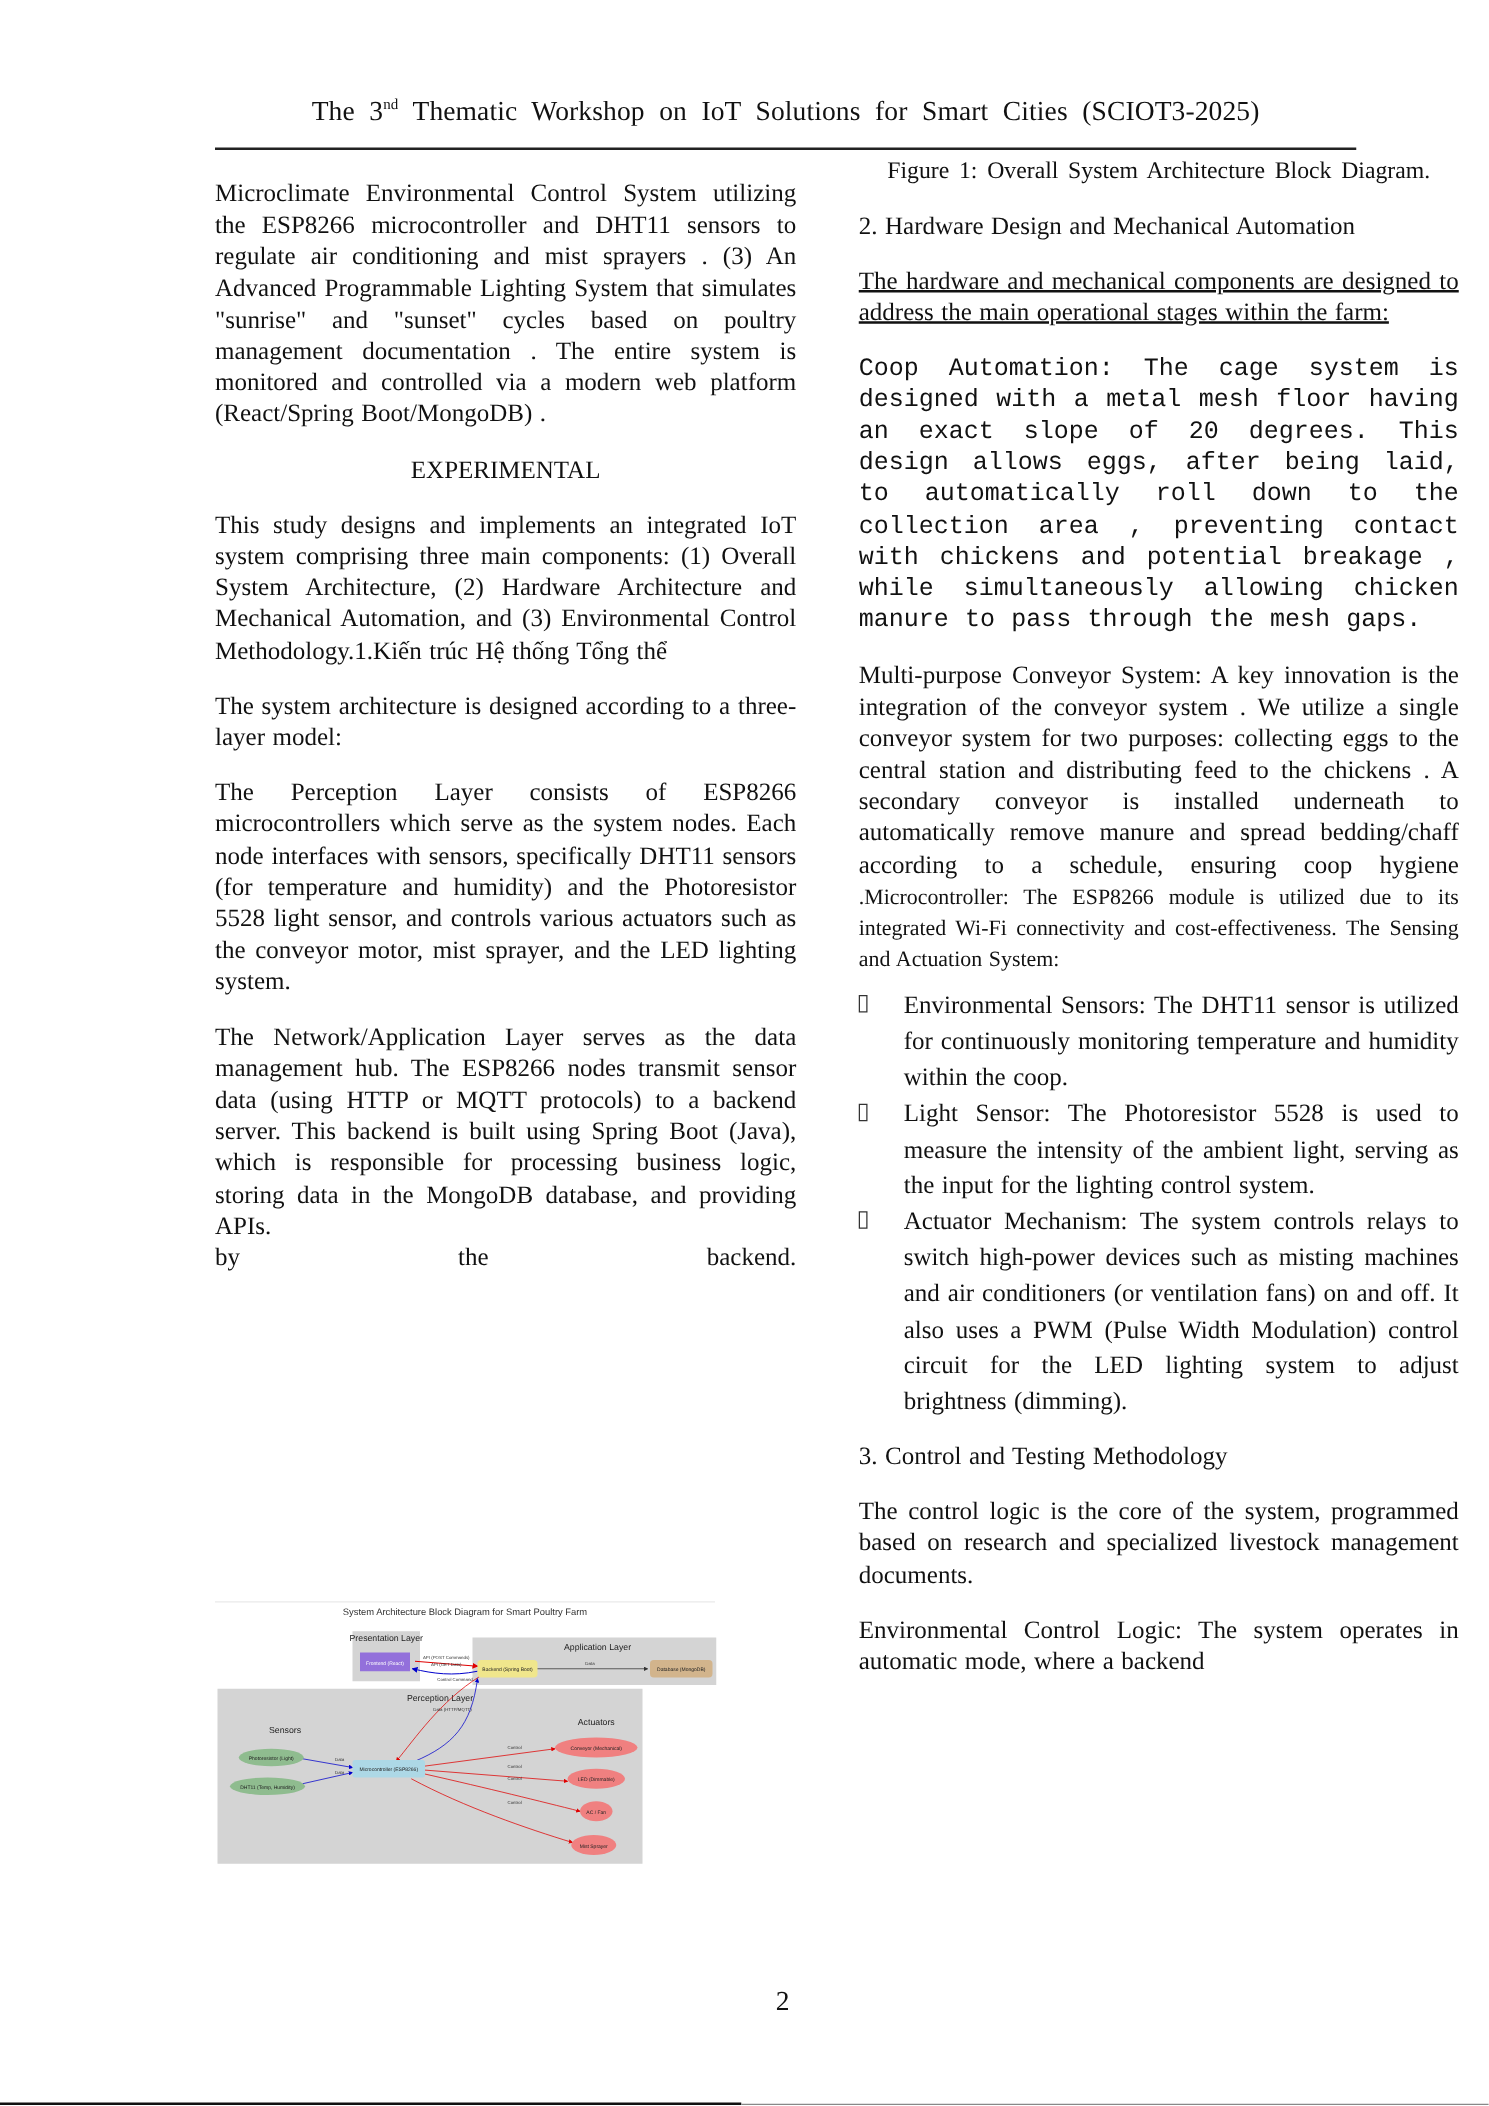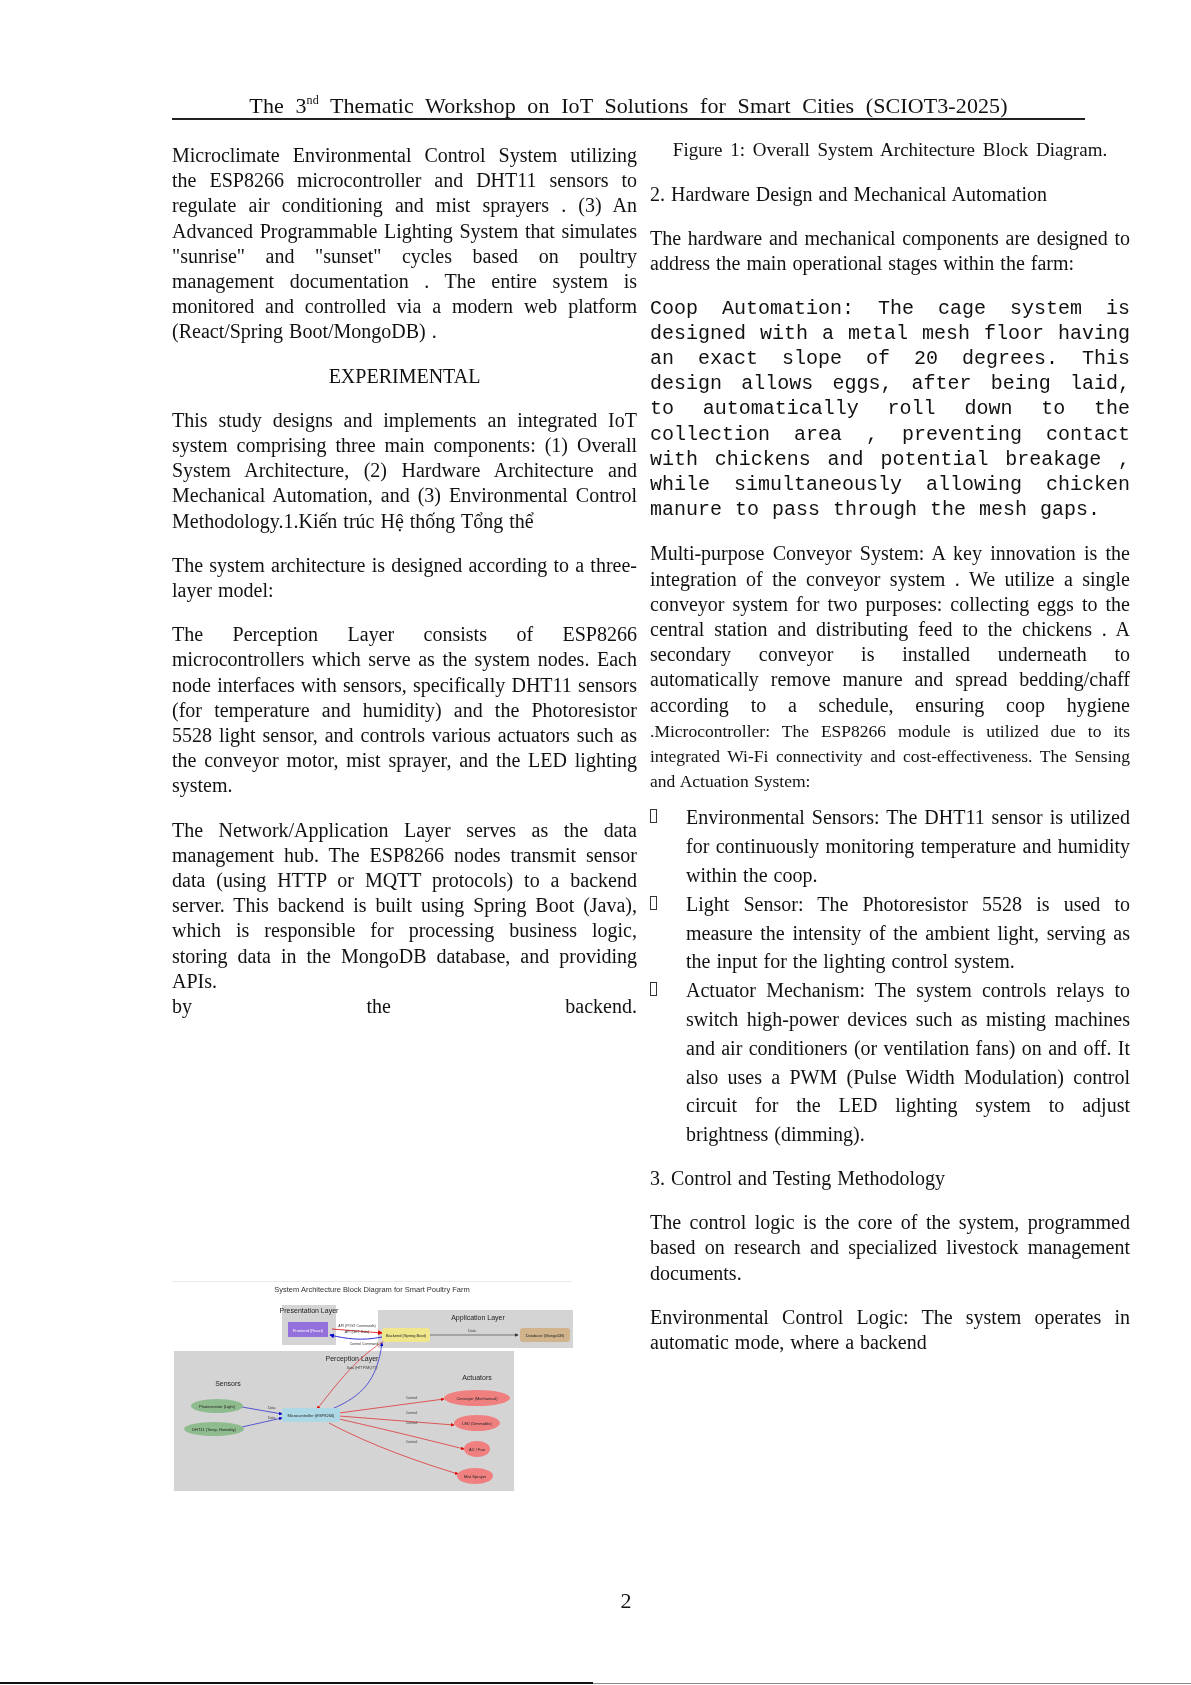--- a/index.html
+++ b/index.html
@@ -1,19 +1,19 @@
 <!DOCTYPE html>
 <html><head>
 <meta charset="utf-8">
 <style>
   html, body { margin:0; padding:0; }
   body { width:1191px; height:1685px; background:#ffffff; position:relative; overflow:hidden;
          font-family:"Liberation Serif", serif; color:#111; }
   .abs { position:absolute; }
-  .header { left:172px; width:913px; top:76px; text-align:center; font-size:22px; word-spacing:6px; letter-spacing:0.1px;margin-top:17px; }
+  .header { left:172px; width:913px; top:76px; text-align:center; font-size:22px; word-spacing:6px; letter-spacing:0.1px; }
   .header sup { font-size:12px; vertical-align:9px; line-height:0; }
   .rule { left:172px; width:913px; top:118px; height:2px; background:#222; }
   .col { font-size:20px; line-height:25.2px; text-align:justify; text-align-last:left; word-spacing:1px; }
   .left { left:172px; width:465px; }
   .right { left:650px; width:480px; }
   p { margin:0; }
   .center { text-align:center; text-align-last:center; }
   .small { font-size:17.5px; line-height:22px; }
   .caption { font-size:19px; line-height:22px; text-align:center; text-align-last:center; word-spacing:3px; }
   .bullets { font-size:20px; line-height:28.8px; }
@@ -104,24 +104,24 @@
   <ellipse cx="305" cy="117" rx="33" ry="8" fill="#f08080"></ellipse>
   <text x="305" y="119" font-size="4" text-anchor="middle" fill="#222" font-family="Liberation Sans, sans-serif">Conveyor (Mechanical)</text>
   <ellipse cx="305" cy="142" rx="23" ry="8" fill="#f08080"></ellipse>
   <text x="305" y="144" font-size="4" text-anchor="middle" fill="#222" font-family="Liberation Sans, sans-serif">LED (Dimmable)</text>
   <ellipse cx="305" cy="168" rx="13" ry="8" fill="#f08080"></ellipse>
   <text x="305" y="170" font-size="4" text-anchor="middle" fill="#222" font-family="Liberation Sans, sans-serif">AC / Fan</text>
   <ellipse cx="303" cy="195" rx="18" ry="8" fill="#f08080"></ellipse>
   <text x="303" y="197" font-size="4" text-anchor="middle" fill="#222" font-family="Liberation Sans, sans-serif">Mist Sprayer</text>
 </svg>
 
-<div class="abs col right" style="top:139px;">
+<div class="abs col right" style="top:126px;margin-left:37px;">
   <p class="caption" style="padding:0 20px;">Figure 1: Overall System Architecture Block Diagram.</p>
   <p style="margin-top:21px;">2. Hardware Design and Mechanical Automation</p>
-  <p style="margin-top:19px;">The hardware and mechanical components are designed to address the main operational stages within the farm:</p>
+  <p style="margin-top:19px;text-decoration:underline;">The hardware and mechanical components are designed to address the main operational stages within the farm:</p>
   <p style="margin-top:19px;font-family:Liberation Mono, monospace;">Coop Automation: The cage system is designed with a metal mesh floor having an exact slope of 20 degrees. This design allows eggs, after being laid, to automatically roll down to the collection area , preventing contact with chickens and potential breakage , while simultaneously allowing chicken manure to pass through the mesh gaps.</p>
   <p style="margin-top:19px;"><span>Multi-purpose Conveyor System: A key innovation is the integration of the conveyor system . We utilize a single conveyor system for two purposes: collecting eggs to the central station and distributing feed to the chickens . A secondary conveyor is installed underneath to automatically remove manure and spread bedding/chaff according to a schedule, ensuring coop hygiene</span><span class="small"> .Microcontroller: The ESP8266 module is utilized due to its integrated Wi-Fi connectivity and cost-effectiveness. The Sensing and Actuation System:</span></p>
   <div class="bullets" style="margin-top:10px;">
     <div class="bullet"><span class="tofu"></span><span>Environmental Sensors: The DHT11 sensor is utilized for continuously monitoring temperature and humidity within the coop.</span></div>
     <div class="bullet"><span class="tofu"></span><span>Light Sensor: The Photoresistor 5528 is used to measure the intensity of the ambient light, serving as the input for the lighting control system.</span></div>
     <div class="bullet"><span class="tofu"></span><span>Actuator Mechanism: The system controls relays to switch high-power devices such as misting machines and air conditioners (or ventilation fans) on and off. It also uses a PWM (Pulse Width Modulation) control circuit for the LED lighting system to adjust brightness (dimming).</span></div>
   </div>
   <p style="margin-top:17px;">3. Control and Testing Methodology</p>
   <p style="margin-top:19px;">The control logic is the core of the system, programmed based on research and specialized livestock management documents.</p>
   <p style="margin-top:19px;">Environmental Control Logic: The system operates in automatic mode, where a backend</p>

